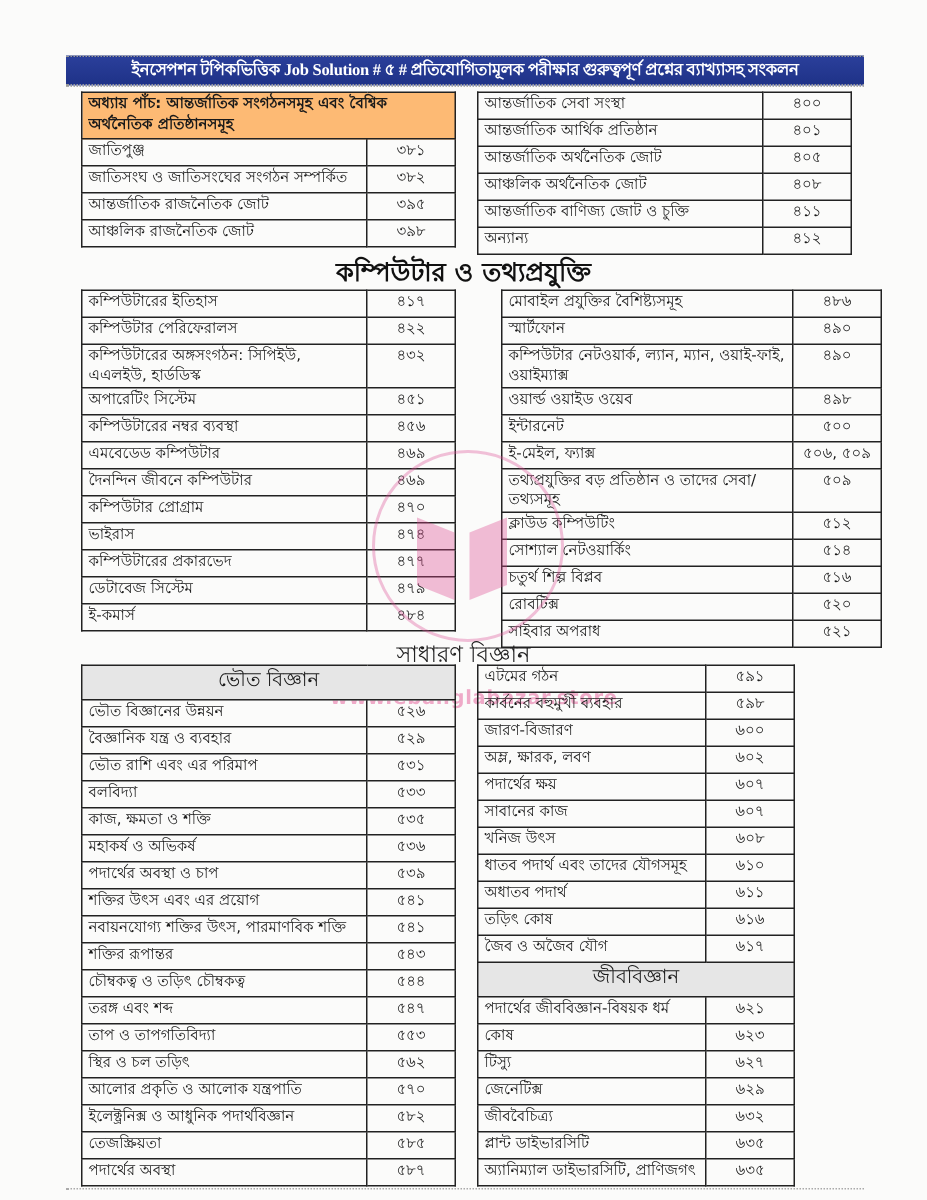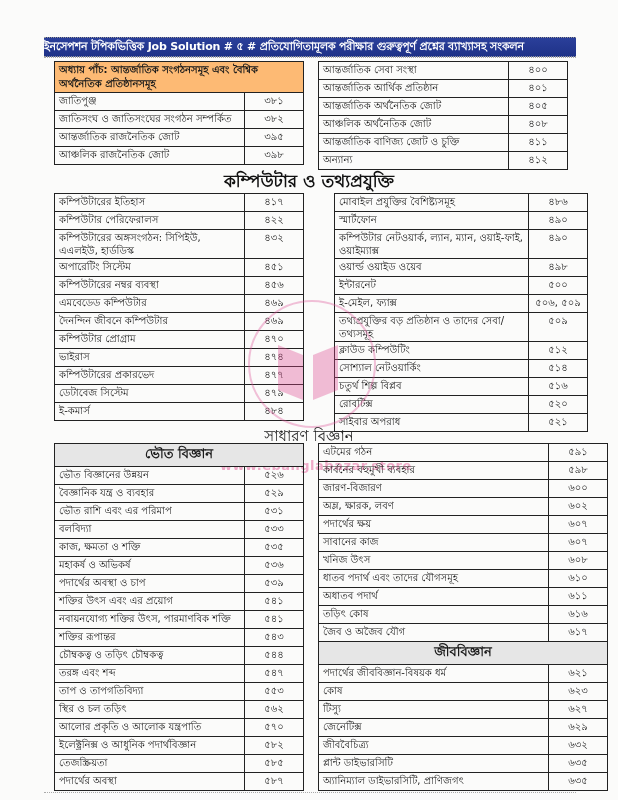--- a/index.html
+++ b/index.html
@@ -3,30 +3,30 @@
 <meta charset="utf-8">
 <style>
   html, body { margin:0; padding:0; }
   body {
     width:618px; height:800px; background:#fbfbfa; position:relative; overflow:hidden;
     font-family:"DejaVu Sans", sans-serif; color:#1a1a1a;
   }
   .banner {
     position:absolute; left:44px; top:37px; width:532px; height:18px;
     background:linear-gradient(#2a3f9a,#1f3288); color:#fff;
-    font-size:11px; line-height:18px; text-align:left; white-space:nowrap;
+    font-size:11px; line-height:18px; text-align:center; white-space:nowrap;
     border-top:1px dotted #999; border-bottom:1px dotted #999; overflow:hidden;
-    font-weight:bold; letter-spacing:-0.2px;
+    font-weight:bold; letter-spacing:-0.2px;font-family:Liberation Serif, serif;
   }
   table.toc { border-collapse:collapse; position:absolute; font-size:10px; }
   table.toc td {
     border:1px solid #222; padding:1px 4px; height:15px; line-height:13px; vertical-align:top;
   }
   table.toc td.pg { text-align:center; width:50px; }
-  table.toc td.head { background:#e6e6e6; font-weight:bold; text-align:center; font-size:13px; height:20px; line-height:18px; }
+  table.toc td.head { background:#e6e6e6; font-weight:normal; text-align:center; font-size:13px; height:20px; line-height:18px; }
   table.toc td.chap { background:#fdba74; font-weight:bold; font-size:10px; line-height:14px; }
   .section-title {
     position:absolute; left:0; width:618px; text-align:center; font-size:17px; font-weight:bold; color:#111;
   }
   .section-title.light { font-weight:normal; color:#222; font-size:15px; }
   .dotline { position:absolute; left:44px; width:532px; border-top:1px dotted #aaa; }
   .watermark {
     position:absolute; left:248px; top:300px; width:124px; height:124px; border-radius:50%;
     border:2px solid rgba(220,80,150,0.35); pointer-events:none;
   }
@@ -284,21 +284,21 @@
         <td>তেজস্ক্রিয়তা</td>
         <td class="pg">৫৮৫</td>
       </tr>
       <tr>
         <td>পদার্থের অবস্থা</td>
         <td class="pg">৫৮৭</td>
       </tr>
     </tbody>
 </table>
 
-<table class="toc" style="left:318px; top:443px; width:290px;">
+<table class="toc" style="left:318px; top:443px; width:212px;">
   <tbody id="chem">
       <tr>
         <td>এটমের গঠন</td>
         <td class="pg">৫৯১</td>
       </tr>
       <tr>
         <td>কার্বনের বহুমুখী ব্যবহার</td>
         <td class="pg">৫৯৮</td>
       </tr>
       <tr>

